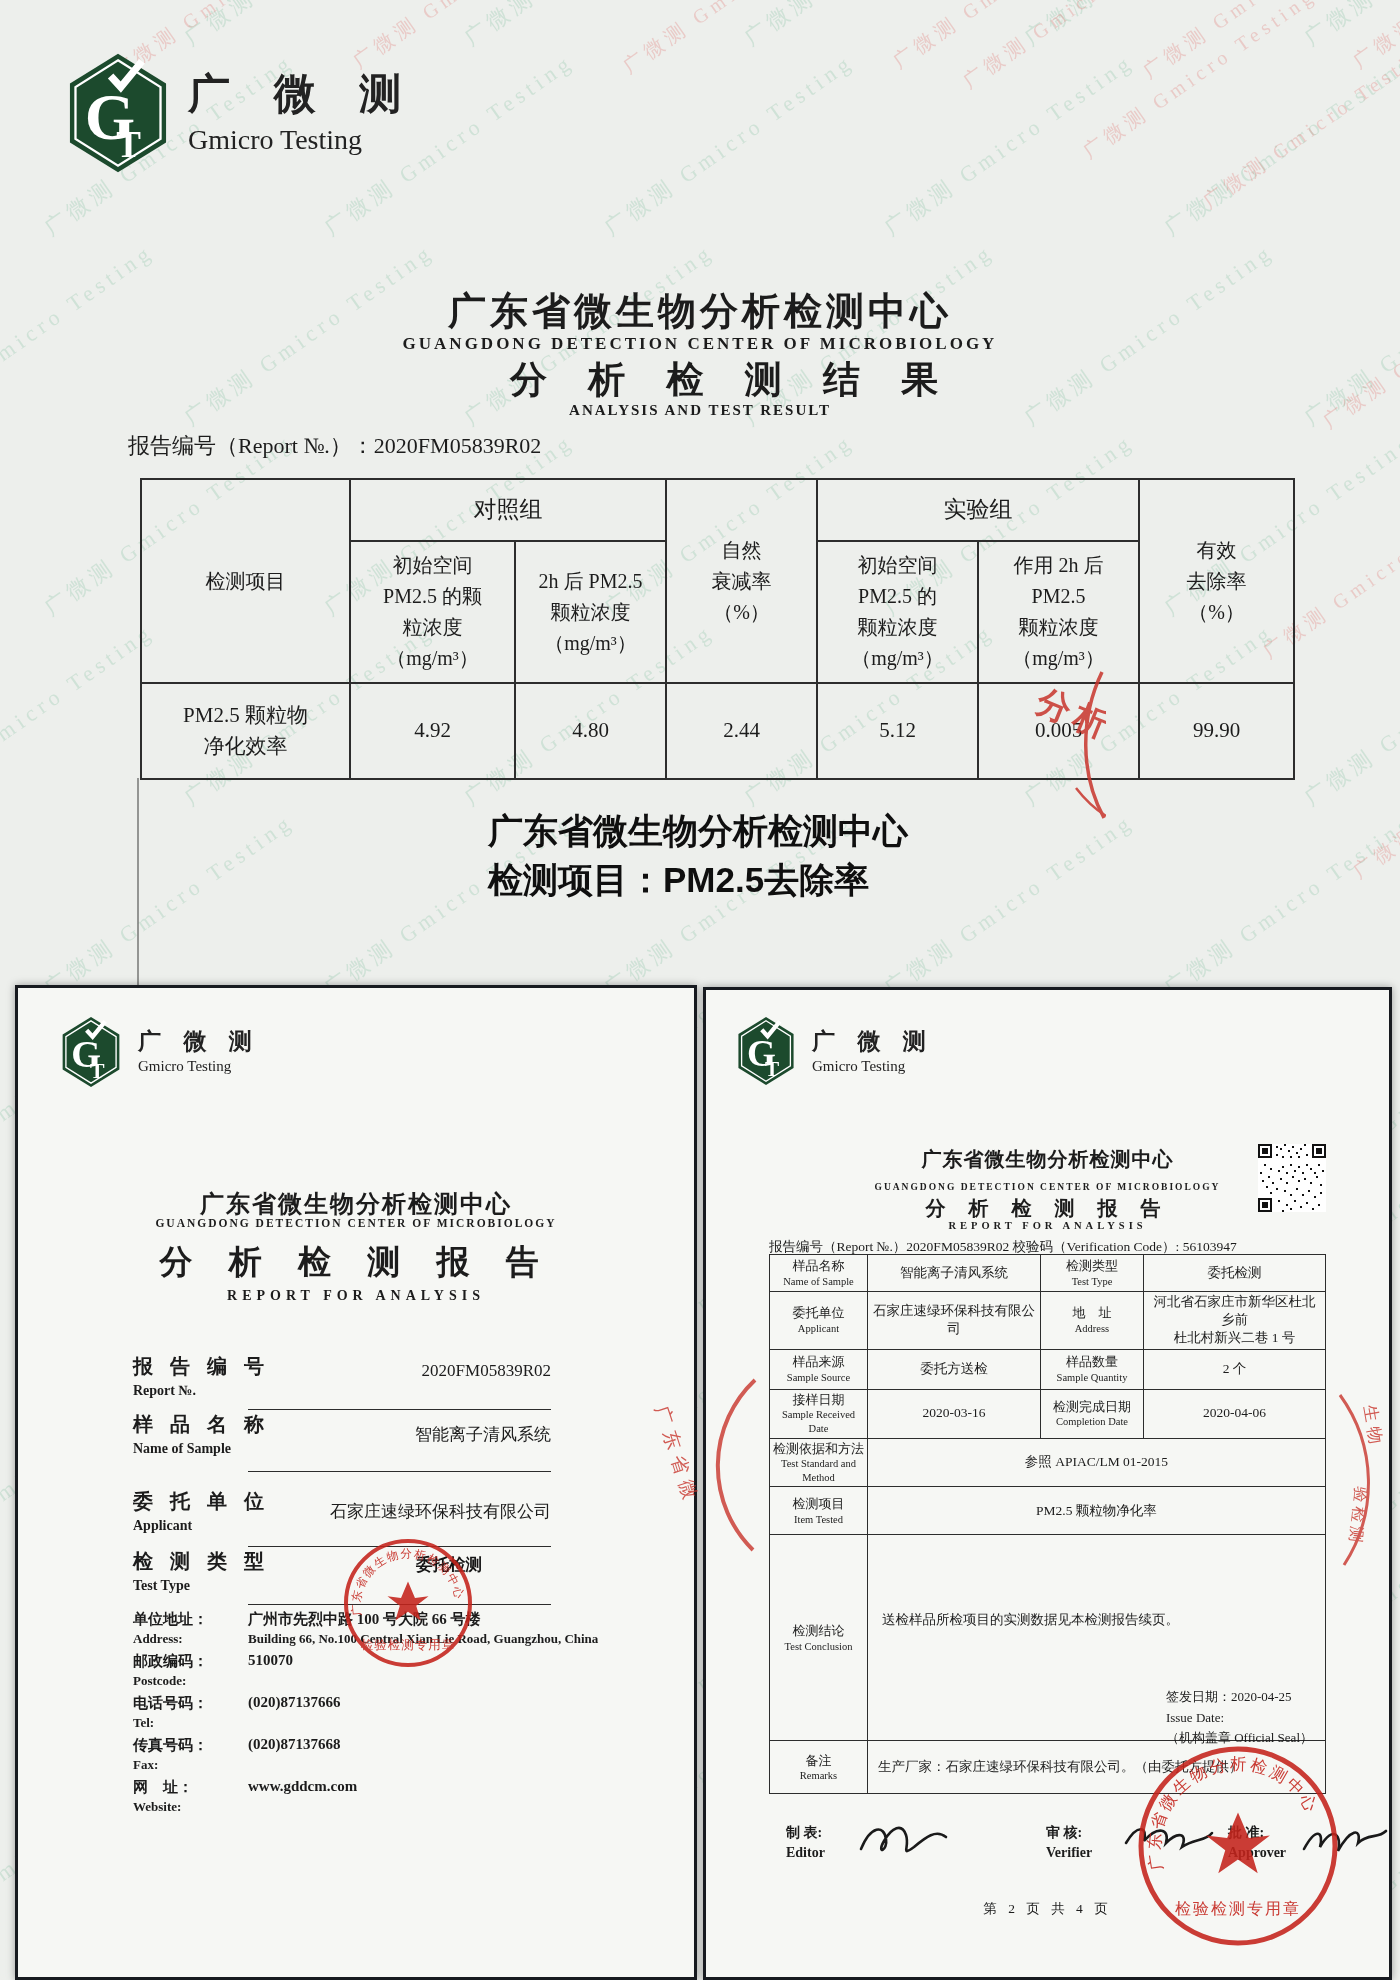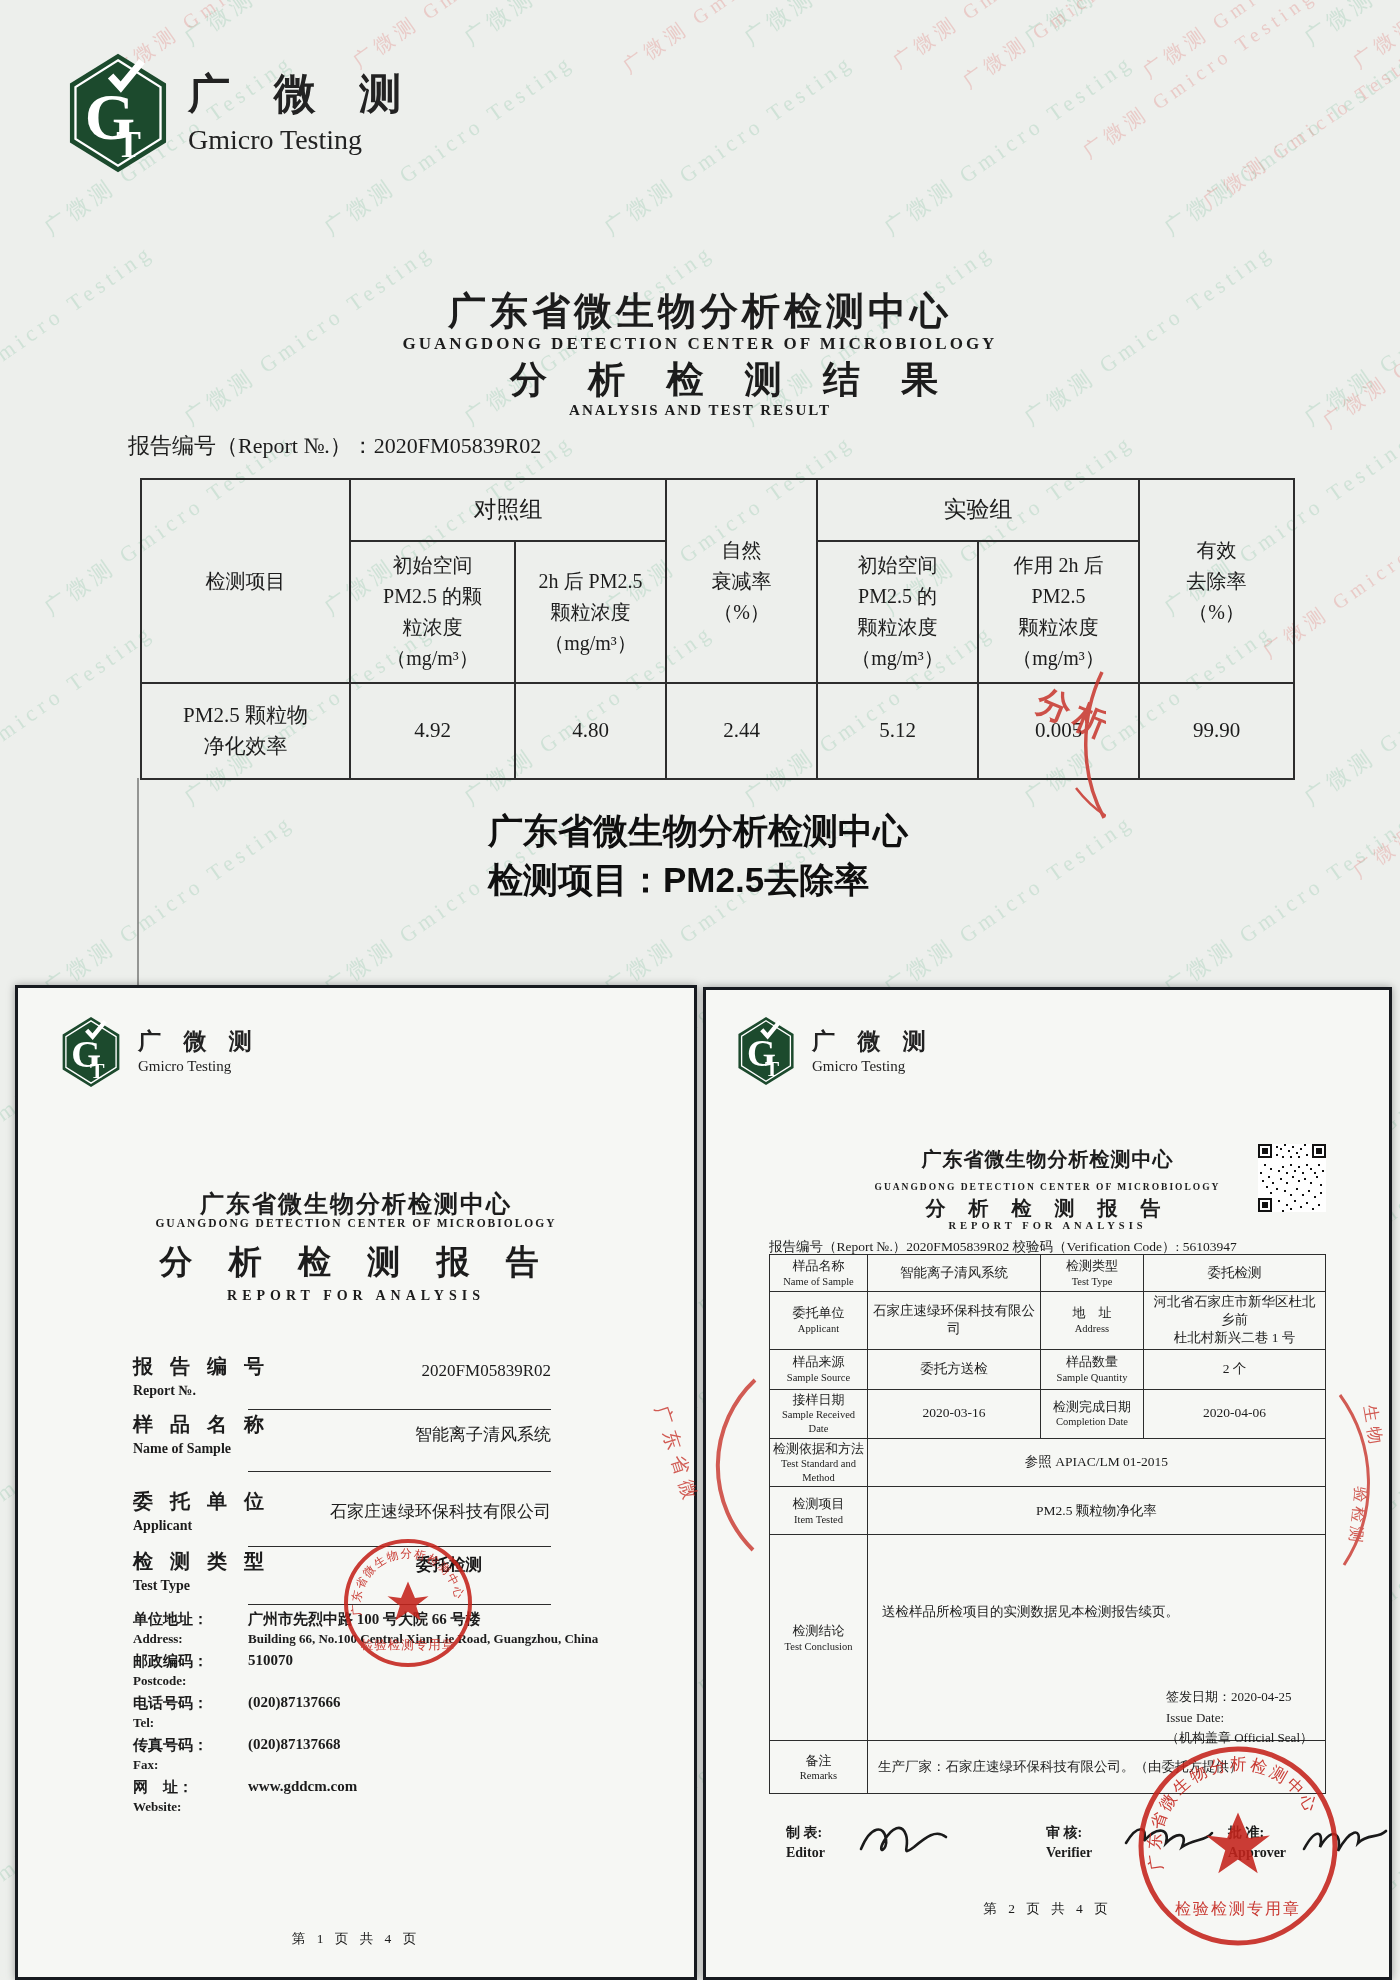--- a/index.html
+++ b/index.html
@@ -67,21 +67,21 @@
   .title-cn-r{top:205px;font-size:20px;font-weight:700;letter-spacing:9px;}
   .title-en-r{top:230px;font-size:10.5px;font-weight:700;letter-spacing:4px;}
   .report-line-r{position:absolute;left:63px;top:248px;font-size:13.5px;}
   table.t-right{position:absolute;left:63px;top:264px;border-collapse:collapse;table-layout:fixed;}
   table.t-right td{border:1.6px solid #2d2d2d;vertical-align:middle;text-align:center;
       padding:1px 3px;font-size:13.5px;line-height:1.35;}
   table.t-right td.lab{font-size:13px;}
   table.t-right td.lab .en{font-size:10.5px;display:block;}
   table.t-right td.left{text-align:left;padding-left:10px;}
   .concl-cell{position:relative;}
-  .concl-text{position:absolute;left:14px;top:68px;font-size:13.5px;text-align:center;}
+  .concl-text{position:absolute;left:14px;top:76px;font-size:13.5px;text-align:center;}
   .issue-block{position:absolute;right:12px;top:152px;font-size:13px;text-align:left;line-height:1.55;}
   .sign-row{position:absolute;top:833px;left:0;width:100%;}
   .sign-label{position:absolute;font-size:14px;font-weight:700;line-height:1.4;}
   .sig{position:absolute;top:-6px;}
   .qr{position:absolute;left:552px;top:154px;}
   
   .stamp{position:absolute;opacity:.88;}
   .stamp-fragment{position:absolute;z-index:7;opacity:.8;}
   .black-overlay-text{position:absolute;font-size:16.5px;font-weight:700;color:#141414;z-index:3;}
 </style>
@@ -329,21 +329,20 @@
 
       <div class="c-cn-l" style="top:748px">传真号码：</div>
       <div class="c-val" style="top:748px">(020)87137668</div>
       <div class="c-en-l" style="top:769px">Fax:</div>
 
       <div class="c-cn-l" style="top:790px">网　址：</div>
       <div class="c-val" style="top:790px">www.gddcm.com</div>
       <div class="c-en-l" style="top:811px">Website:</div>
     </div>
 
-    <div class="footer" style="top:942px">第 1 页 共 4 页</div>
   </div>
 
   <div id="page-right" class="page">
     <div class="logo logo-sm" style="left:28px;top:26px;">
       <svg width="64" height="70" viewBox="0 0 120 132">
         <polygon points="60,2 112,34 112,98 60,130 8,98 8,34" fill="#1c4a2d"></polygon>
         <polygon points="60,9 106,38 106,94 60,123 14,94 14,38" fill="none" stroke="#ffffff" stroke-width="2.5"></polygon>
         <text x="24" y="94" font-family="Liberation Serif,serif" font-weight="bold" font-size="70" fill="#ffffff">G</text>
         <text x="58" y="114" font-family="Liberation Serif,serif" font-weight="bold" font-size="40" fill="#ffffff">T</text>
         <path d="M52,26 L63,38 L86,10" fill="none" stroke="#ffffff" stroke-width="8"></path>

